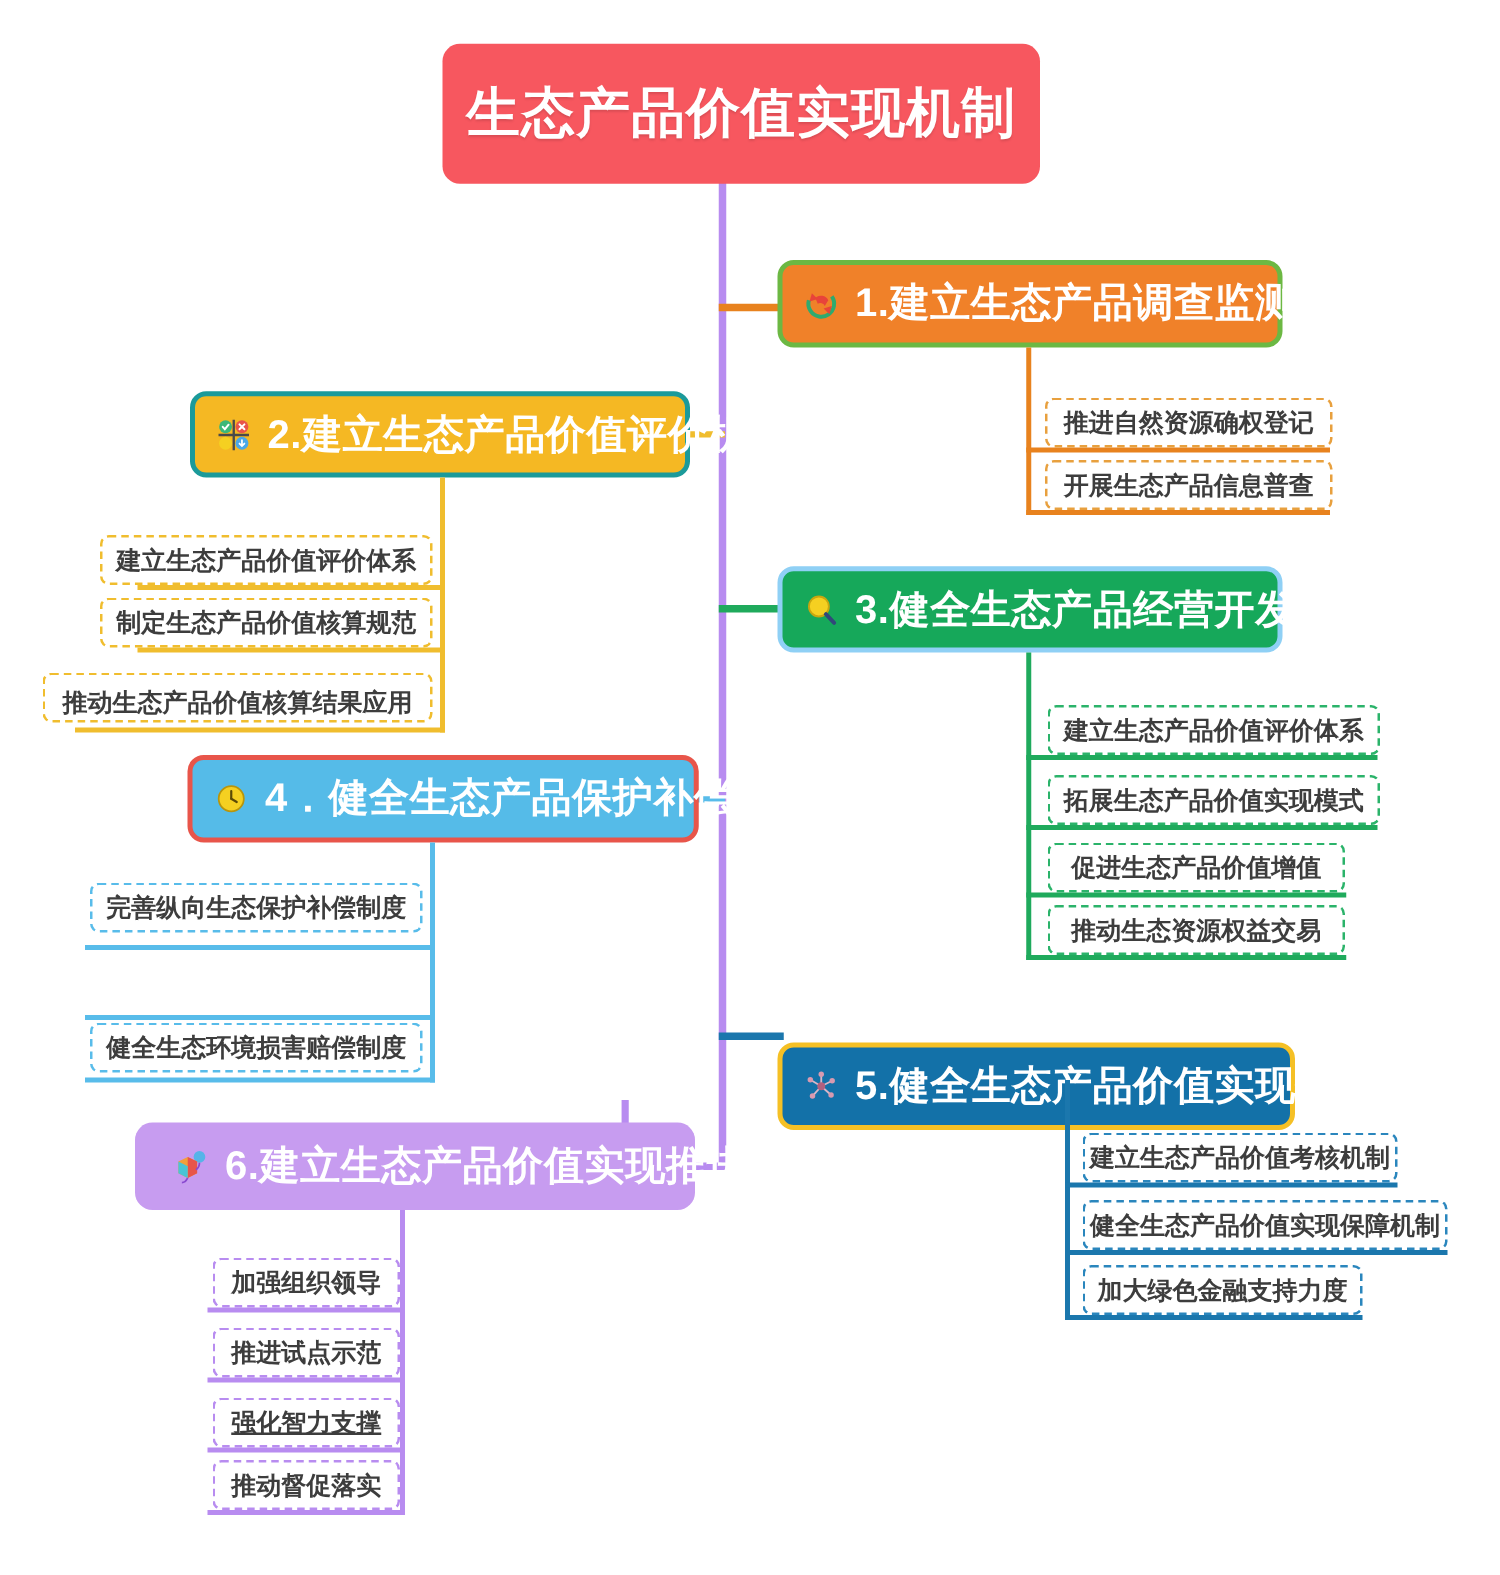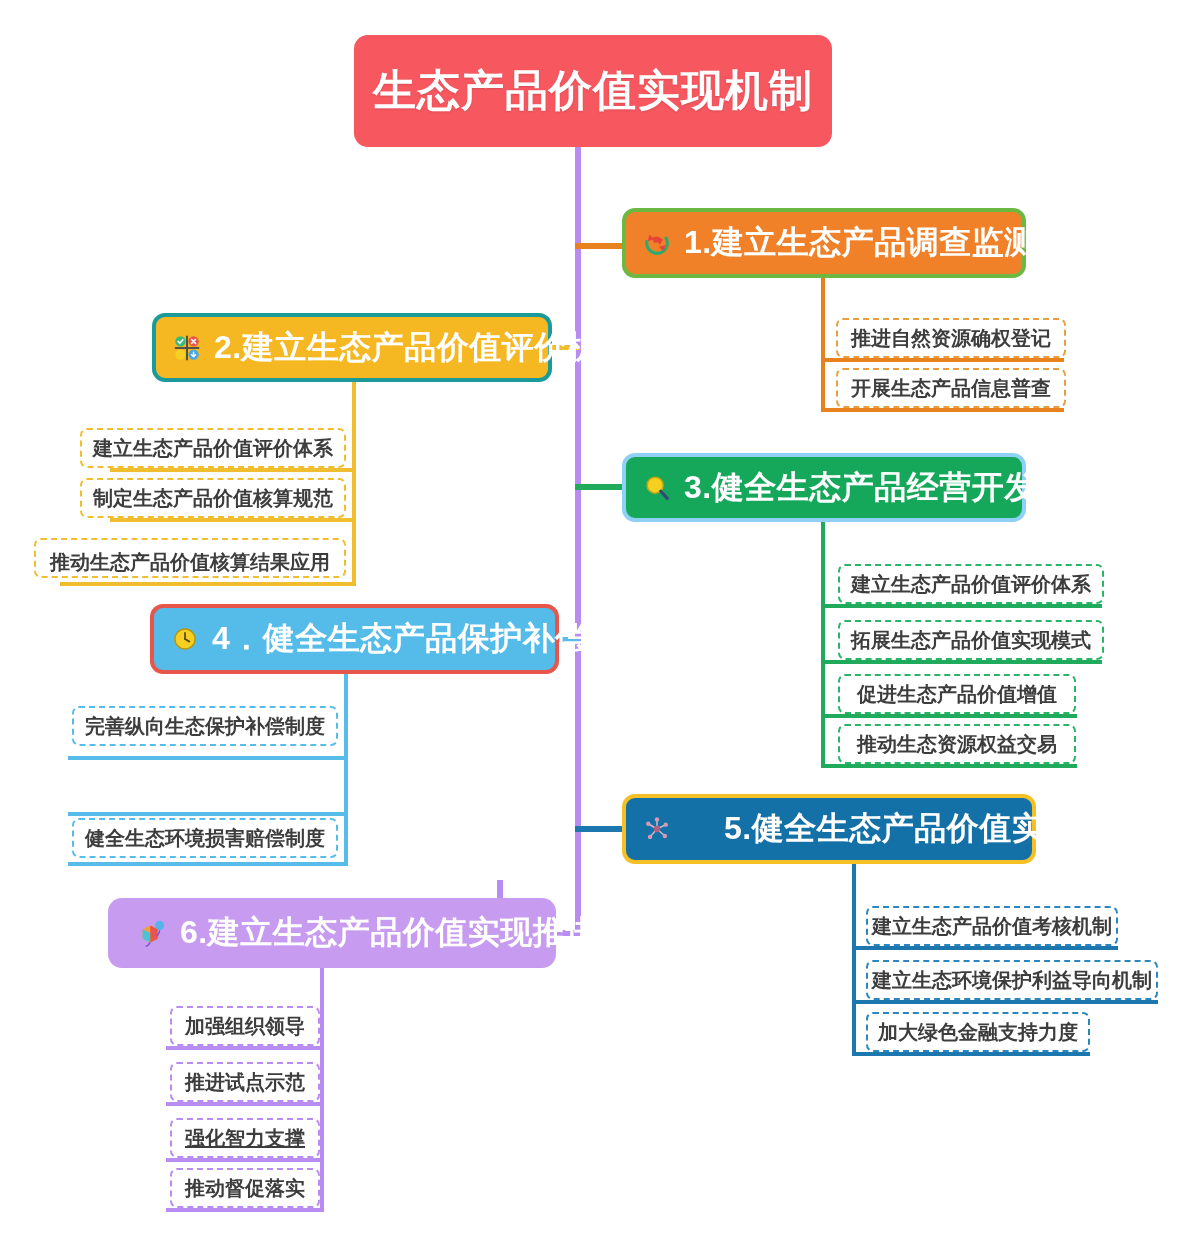--- a/index.html
+++ b/index.html
@@ -181,21 +181,21 @@
 
   <div class="leaf" style="left:72px;top:706px;width:266px;border-color:#58bcea;">
     <span>完善纵向生态保护补偿制度</span>
   </div>
   <div class="leaf" style="left:72px;top:818px;width:266px;border-color:#58bcea;">
     <span>健全生态环境损害赔偿制度</span>
   </div>
 
   <div class="ln" style="left:575px;top:826px;width:52px;height:6px;background:#1b77ad;"></div>
 
-  <div class="abs branch right-b" style="left:622px;top:794px;width:414px;height:70px;background:#1371a8;border:4px solid #f5c025;gap:40px;">
+  <div class="abs branch right-b" style="left:622px;top:834px;width:414px;height:70px;background:#1371a8;border:4px solid #f5c025;">
     <span class="b-icon">
       <svg viewBox="0 0 32 32" width="28" height="28" aria-hidden="true">
         <g stroke="#d8b7c8" stroke-width="1.7" fill="none">
           <line x1="16" y1="16" x2="6" y2="10"></line>
           <line x1="16" y1="16" x2="16" y2="5"></line>
           <line x1="16" y1="16" x2="26" y2="11"></line>
           <line x1="16" y1="16" x2="25" y2="24"></line>
           <line x1="16" y1="16" x2="8" y2="25"></line>
         </g>
         <circle cx="16" cy="16" r="3.6" fill="#b0607f"></circle>
@@ -211,21 +211,21 @@
 
   <div class="ln" style="left:852px;top:864px;width:4px;height:192px;background:#1b77ad;"></div>
   <div class="ln" style="left:852px;top:946px;width:266px;height:4px;background:#1b77ad;"></div>
   <div class="ln" style="left:852px;top:1000px;width:306px;height:4px;background:#1b77ad;"></div>
   <div class="ln" style="left:852px;top:1052px;width:238px;height:4px;background:#1b77ad;"></div>
 
   <div class="leaf" style="left:866px;top:906px;width:252px;border-color:#2a86bd;">
     <span>建立生态产品价值考核机制</span>
   </div>
   <div class="leaf" style="left:866px;top:960px;width:292px;border-color:#2a86bd;">
-    <span>建立生态环境保护利益导向机制</span>
+    <span>健全生态产品价值实现保障机制</span>
   </div>
   <div class="leaf" style="left:866px;top:1012px;width:224px;border-color:#2a86bd;">
     <span>加大绿色金融支持力度</span>
   </div>
 
   <div class="abs branch left-b" style="left:108px;top:898px;width:448px;height:70px;background:#c79cf0;border:none;border-radius:14px;">
     <span class="b-icon" style="margin-left:14px;">
       <svg viewBox="0 0 32 32" width="30" height="30" aria-hidden="true">
         <circle cx="23" cy="8" r="5" fill="#56b4e8"></circle>
         <path d="M5 12 L13 8 L21 12 L21 22 L13 26 L5 22 Z" fill="#f2a03c"></path>

